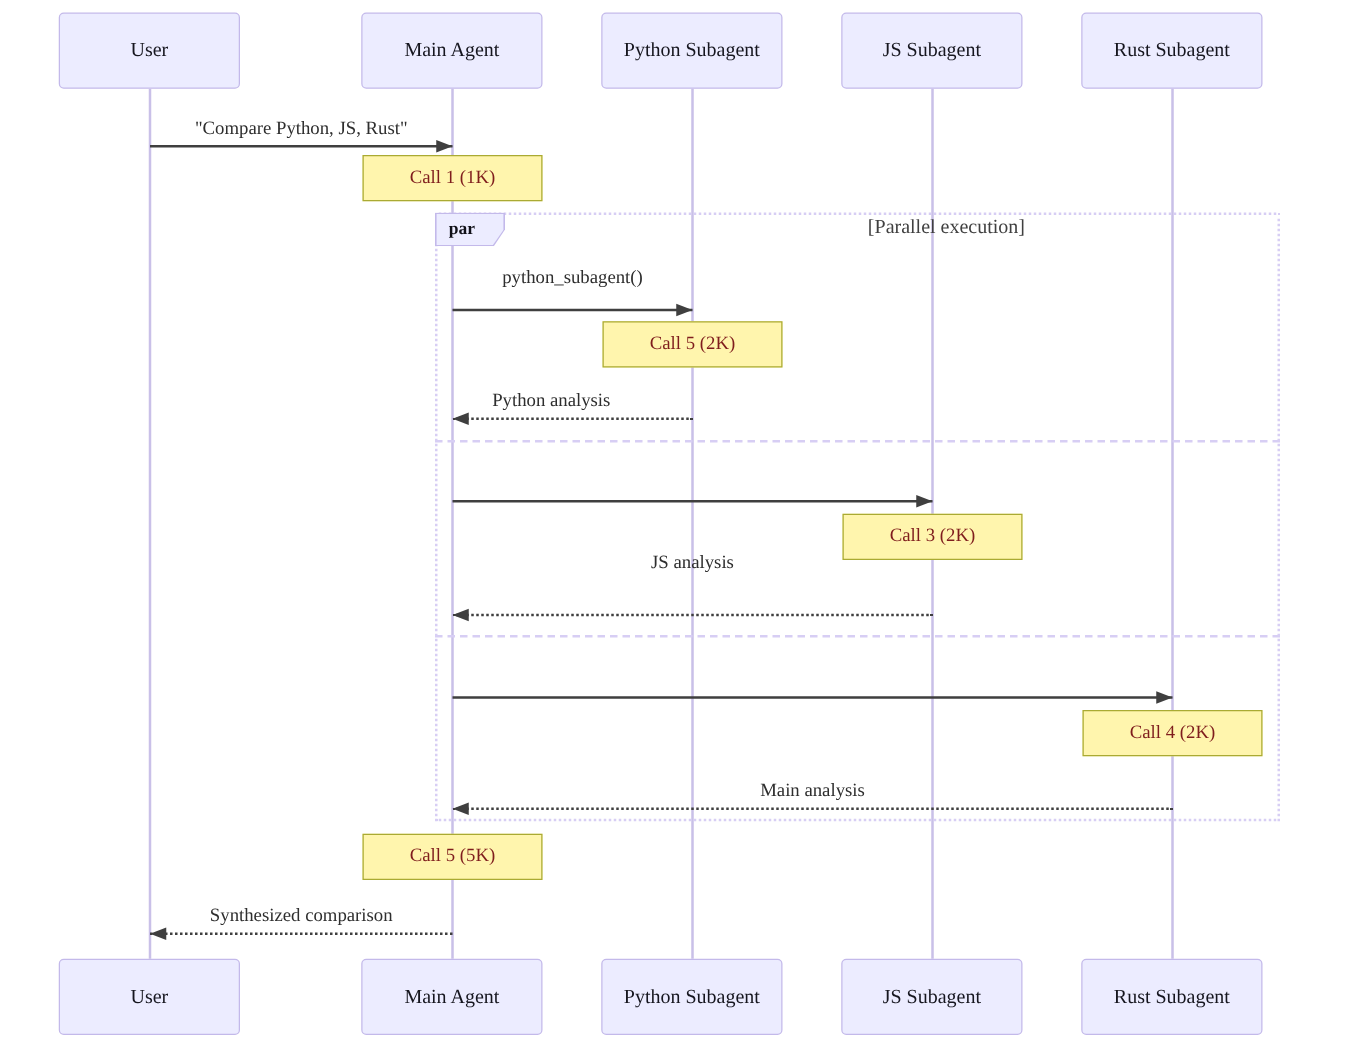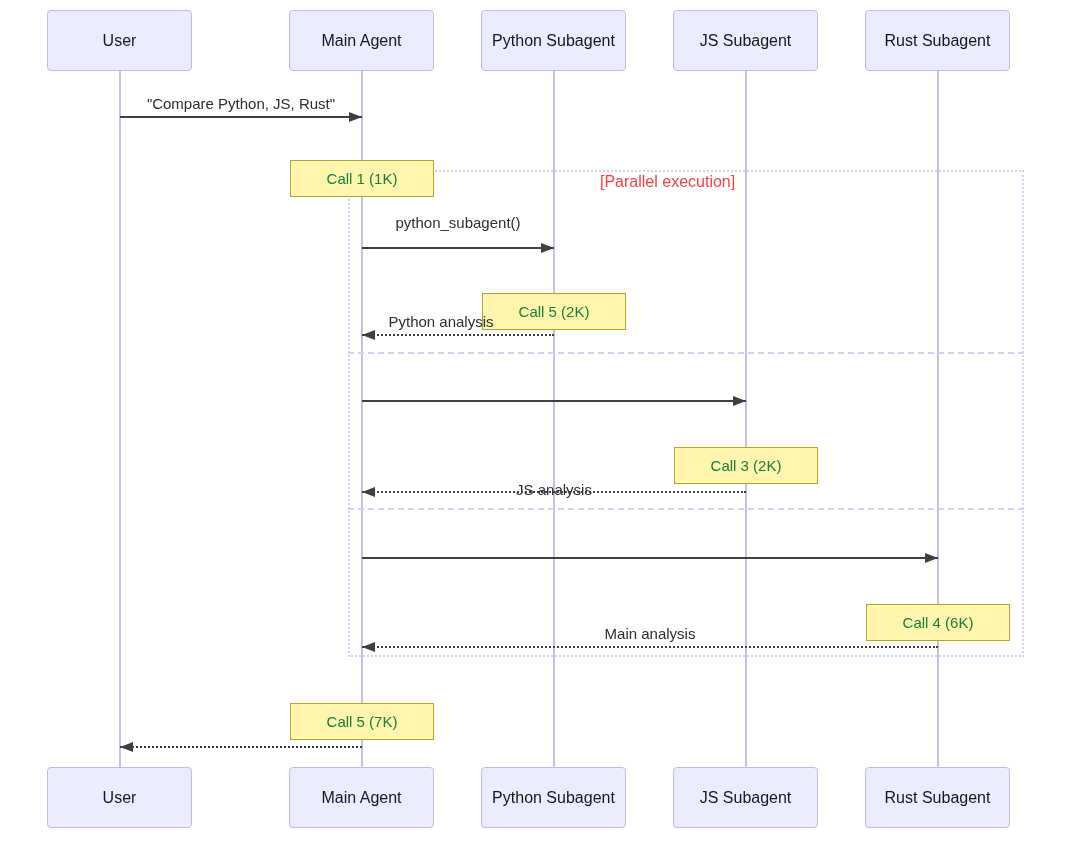--- a/index.html
+++ b/index.html
@@ -1,18 +1,18 @@
 <!DOCTYPE html>
 <html><head>
 <meta charset="utf-8">
 <style>
   html,body{margin:0;padding:0;background:#ffffff;}
   #canvas{
     position:relative;width:1080px;height:849px;background:var(--bg,#ffffff);
-    font-family:Liberation Sans, sans-serif;overflow:hidden;
+    font-family:Liberation Serif, serif;overflow:hidden;
   }
   
   .actor{
     position:absolute;width:145px;height:61px;
     background:var(--actor-fill,#ECECFF);
     border:1px solid var(--actor-border,#C3B9EA);
     border-radius:4px;box-sizing:border-box;
     display:flex;align-items:center;justify-content:center;
     font-size:16px;color:#16161f;
   }
@@ -36,46 +36,46 @@
     position:absolute;width:0;height:0;
     border-top:5px solid transparent;border-bottom:5px solid transparent;
     border-right:13px solid var(--line,#3f3f3f);
   }
   
   .note{
     position:absolute;width:144px;height:37px;box-sizing:border-box;
     background:var(--note-fill,#FFF5AD);
     border:1px solid var(--note-border,#AAAA33);
     display:flex;align-items:center;justify-content:center;
-    font-size:15px;color:#15803d;margin-top:36px;
+    font-size:15px;color:#7f1d1d;
   }
   
   .par-frame{
     position:absolute;left:348px;top:170px;width:676px;height:487px;
     border:2px dotted var(--frame-border,#D7CEF4);box-sizing:border-box;
   }
   .par-divider{
     position:absolute;left:348px;width:676px;height:0;
     border-top:2px dashed var(--frame-border,#D7CEF4);
   }
   .par-tab-outer{
     position:absolute;left:348px;top:170px;width:56px;height:27px;
     background:var(--actor-border,#C3B9EA);
     clip-path:polygon(0 0,100% 0,100% 50%,84% 100%,0 100%);
   }
   .par-tab-inner{
     position:absolute;left:1px;top:1px;width:54px;height:25px;
     background:var(--actor-fill,#ECECFF);
     clip-path:polygon(0 0,100% 0,100% 50%,84% 100%,0 100%);
     display:flex;align-items:center;font-weight:bold;font-size:14px;color:#101018;
-    padding-left:26px;box-sizing:border-box;
+    padding-left:10px;box-sizing:border-box;
   }
   .par-condition{
-    position:absolute;left:600px;top:173px;width:220px;text-align:left;
-    font-size:16px;color:#ef4444;white-space:nowrap;
+    position:absolute;left:600px;top:173px;width:220px;text-align:right;
+    font-size:16px;color:#404040;white-space:nowrap;
   }
 </style>
 </head>
 <body>
 
 <div id="canvas" style="--bg: #FFFFFF; --actor-fill: #ECECFF; --actor-border: #C3B9EA; --lifeline: #C9C0E8; --note-fill: #FFF5AD; --note-border: #AAAA33; --frame-border: #D7CEF4; --line: #3F3F3F;">
 
   <div class="lifeline" style="left:119px"></div>
   <div class="lifeline" style="left:361px"></div>
   <div class="lifeline" style="left:553px"></div>
@@ -126,39 +126,40 @@
   <div class="msg-line-dotted" style="left:362px;top:334px;width:192px"></div>
   <div class="arrow-left" style="left:362px;top:330px"></div>
 
   <div class="msg-line-solid" style="left:362px;top:400px;width:384px"></div>
   <div class="arrow-right" style="left:733px;top:396px"></div>
 
   <div class="note" style="left:674px;top:411px">
       <span>Call 3 (2K)</span>
     </div>
 
-  <div class="msg-label" style="left:362px;top:481px;width:384px">JS analysis</div>
+  <div class="msg-label" style="left:362px;top:442px;width:384px">JS analysis</div>
   <div class="msg-line-dotted" style="left:362px;top:491px;width:384px"></div>
   <div class="arrow-left" style="left:362px;top:487px"></div>
 
   <div class="msg-line-solid" style="left:362px;top:557px;width:576px"></div>
   <div class="arrow-right" style="left:925px;top:553px"></div>
 
   <div class="note" style="left:866px;top:568px">
-      <span>Call 4 (6K)</span>
+      <span>Call 4 (2K)</span>
     </div>
 
   <div class="msg-label" style="left:362px;top:625px;width:576px">Main analysis</div>
   <div class="msg-line-dotted" style="left:362px;top:646px;width:576px"></div>
   <div class="arrow-left" style="left:362px;top:642px"></div>
 
   <div class="note" style="left:290px;top:667px">
-      <span>Call 5 (7K)</span>
+      <span>Call 5 (5K)</span>
     </div>
 
+  <div class="msg-label" style="left:120px;top:725px;width:242px">Synthesized comparison</div>
   <div class="msg-line-dotted" style="left:120px;top:746px;width:242px"></div>
   <div class="arrow-left" style="left:120px;top:742px"></div>
 
   <div class="actor" style="left:47px;top:767px">
       <span>User</span>
     </div>
   <div class="actor" style="left:289px;top:767px">
       <span>Main Agent</span>
     </div>
   <div class="actor" style="left:481px;top:767px">

